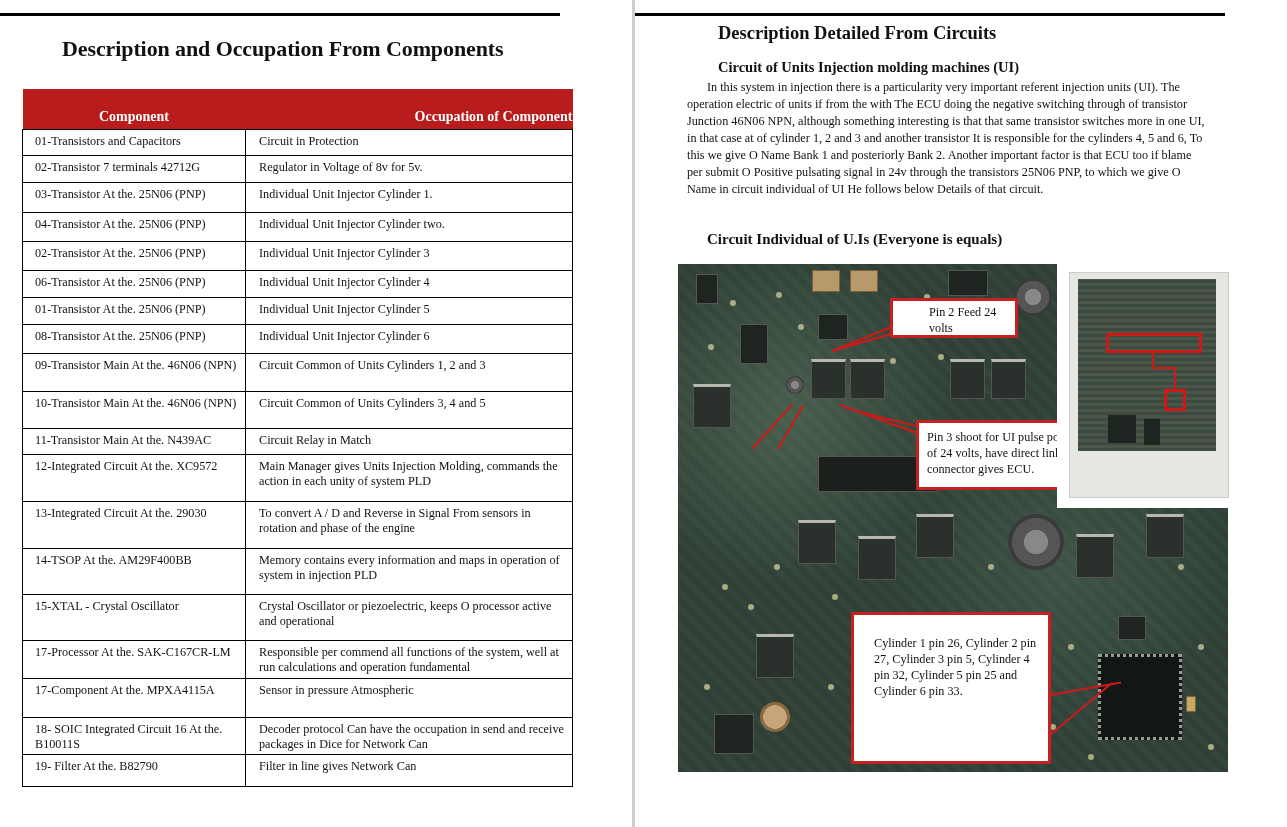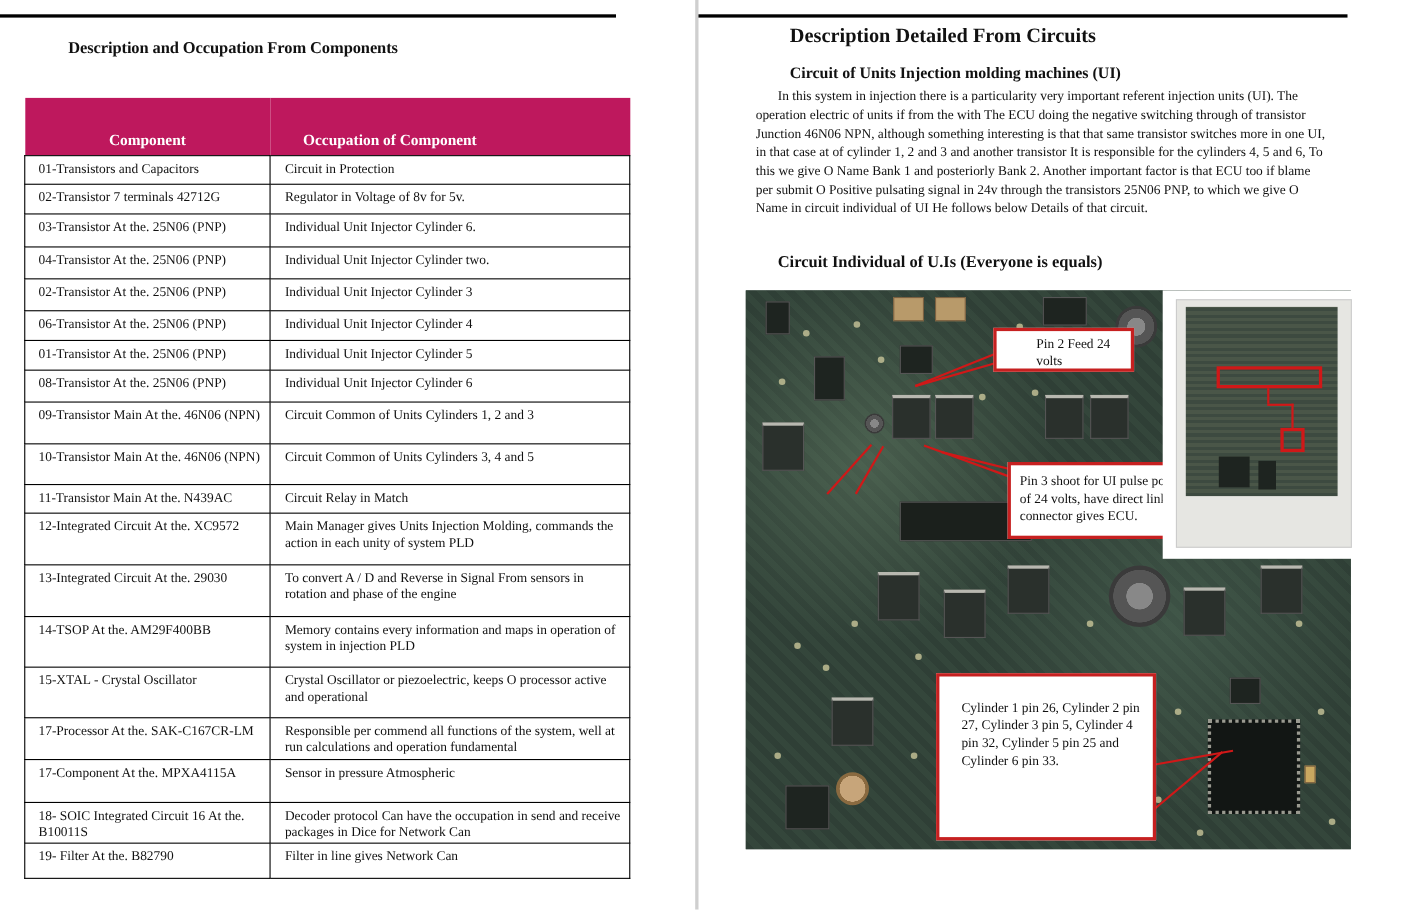--- a/index.html
+++ b/index.html
@@ -3,25 +3,25 @@
 <meta charset="utf-8">
 <style>
   * { box-sizing: border-box; margin: 0; padding: 0; }
   html, body { width: 1287px; height: 827px; overflow: hidden; background: #ffffff; }
   body { position: relative; font-family: "Liberation Serif", "DejaVu Serif", serif; color: #111; }
 
   .page-rule { position: absolute; height: 3px; background: #000; }
   .divider { position: absolute; left: 632px; top: 0; width: 3px; height: 827px; background: #cfcfcf; }
 
   
-  .left-title { position: absolute; left: 62px; top: 36px; font-size: 15px; font-weight: bold; letter-spacing: -0.1px; }
+  .left-title { position: absolute; left: 62px; top: 36px; font-size: 22px; font-weight: bold; letter-spacing: -0.1px; }
   .comp-table { position: absolute; left: 22px; top: 89px; width: 551px; border-collapse: collapse; font-size: 12.2px; }
-  .comp-table th { background: #be185d; color: #fff; font-weight: bold; font-size: 14px; height: 52px; vertical-align: bottom; padding-bottom: 4px; }
+  .comp-table th { background: #b91c1c; color: #fff; font-weight: bold; font-size: 14px; height: 40px; vertical-align: bottom; padding-bottom: 4px; }
   .comp-table th.c1 { width: 223px; text-align: center; }
-  .comp-table th.c2 { text-align: left; padding-left: 30px; }
+  .comp-table th.c2 { text-align: right; padding-left: 30px; }
   .comp-table td { border: 1px solid #000; vertical-align: top; padding: 4px 8px 2px 12px; line-height: 15px; }
   .comp-table td.c2 { padding-left: 13px; }
 
   
   .right-title { position: absolute; left: 718px; top: 23px; font-size: 18.5px; font-weight: bold; }
   .sub-title { position: absolute; left: 718px; top: 59px; font-size: 14.5px; font-weight: bold; }
   .para { position: absolute; left: 687px; top: 79px; width: 520px; font-size: 12.2px; line-height: 17px; text-indent: 20px; }
   .sub-title2 { position: absolute; left: 707px; top: 231px; font-size: 15px; font-weight: bold; }
 
   .pcb { position: absolute; left: 678px; top: 264px; width: 550px; height: 508px; overflow: hidden;
@@ -64,21 +64,21 @@
       <tr style="height: 26px;">
         <td class="c1">01-Transistors and Capacitors</td>
         <td class="c2">Circuit in Protection</td>
       </tr>
       <tr style="height: 27px;">
         <td class="c1">02-Transistor 7 terminals 42712G</td>
         <td class="c2">Regulator in Voltage of 8v for 5v.</td>
       </tr>
       <tr style="height: 30px;">
         <td class="c1">03-Transistor At the. 25N06 (PNP)</td>
-        <td class="c2">Individual Unit Injector Cylinder 6.</td>
+        <td class="c2">Individual Unit Injector Cylinder 1.</td>
       </tr>
       <tr style="height: 29px;">
         <td class="c1">04-Transistor At the. 25N06 (PNP)</td>
         <td class="c2">Individual Unit Injector Cylinder two.</td>
       </tr>
       <tr style="height: 29px;">
         <td class="c1">02-Transistor At the. 25N06 (PNP)</td>
         <td class="c2">Individual Unit Injector Cylinder 3</td>
       </tr>
       <tr style="height: 27px;">
@@ -200,21 +200,21 @@
 
   <div class="leader" style="left:154px;top:86px;width:78px;transform:rotate(-22deg);"></div>
   <div class="leader" style="left:154px;top:86px;width:78px;transform:rotate(-16deg);"></div>
   <div class="leader" style="left:162px;top:140px;width:90px;transform:rotate(20deg);"></div>
   <div class="leader" style="left:178px;top:146px;width:76px;transform:rotate(14deg);"></div>
   <div class="leader" style="left:74px;top:184px;width:60px;transform:rotate(-48deg);"></div>
   <div class="leader" style="left:100px;top:184px;width:50px;transform:rotate(-60deg);"></div>
   <div class="leader" style="left:372px;top:430px;width:72px;transform:rotate(-10deg);"></div>
   <div class="leader" style="left:372px;top:470px;width:80px;transform:rotate(-40deg);"></div>
 
-  <div class="callout" style="left:225px;top:34px;width:128px;height:40px;padding:3px 8px 12px 36px;">
+  <div class="callout" style="left:212px;top:34px;width:128px;height:40px;padding:3px 8px 12px 36px;">
     <span>Pin 2 Feed 24 volts</span>
   </div>
   <div class="callout" style="left:238px;top:156px;width:186px;height:70px;padding:6px 6px 0 8px;">
     <span>Pin 3 shoot for UI pulse positive of 24 volts, have direct link  with connector gives ECU.</span>
   </div>
   <div class="callout" style="left:173px;top:348px;width:200px;height:152px;padding:4px 0 0 8px;">
     <div style="margin-top:16px;padding-left:12px;text-indent:0;">Cylinder  1 pin  26,  Cylinder  2 pin 27, Cylinder 3 pin 5, Cylinder 4 pin 32, Cylinder 5 pin 25 and Cylinder 6 pin 33.</div>
   </div>
 </div>
 

